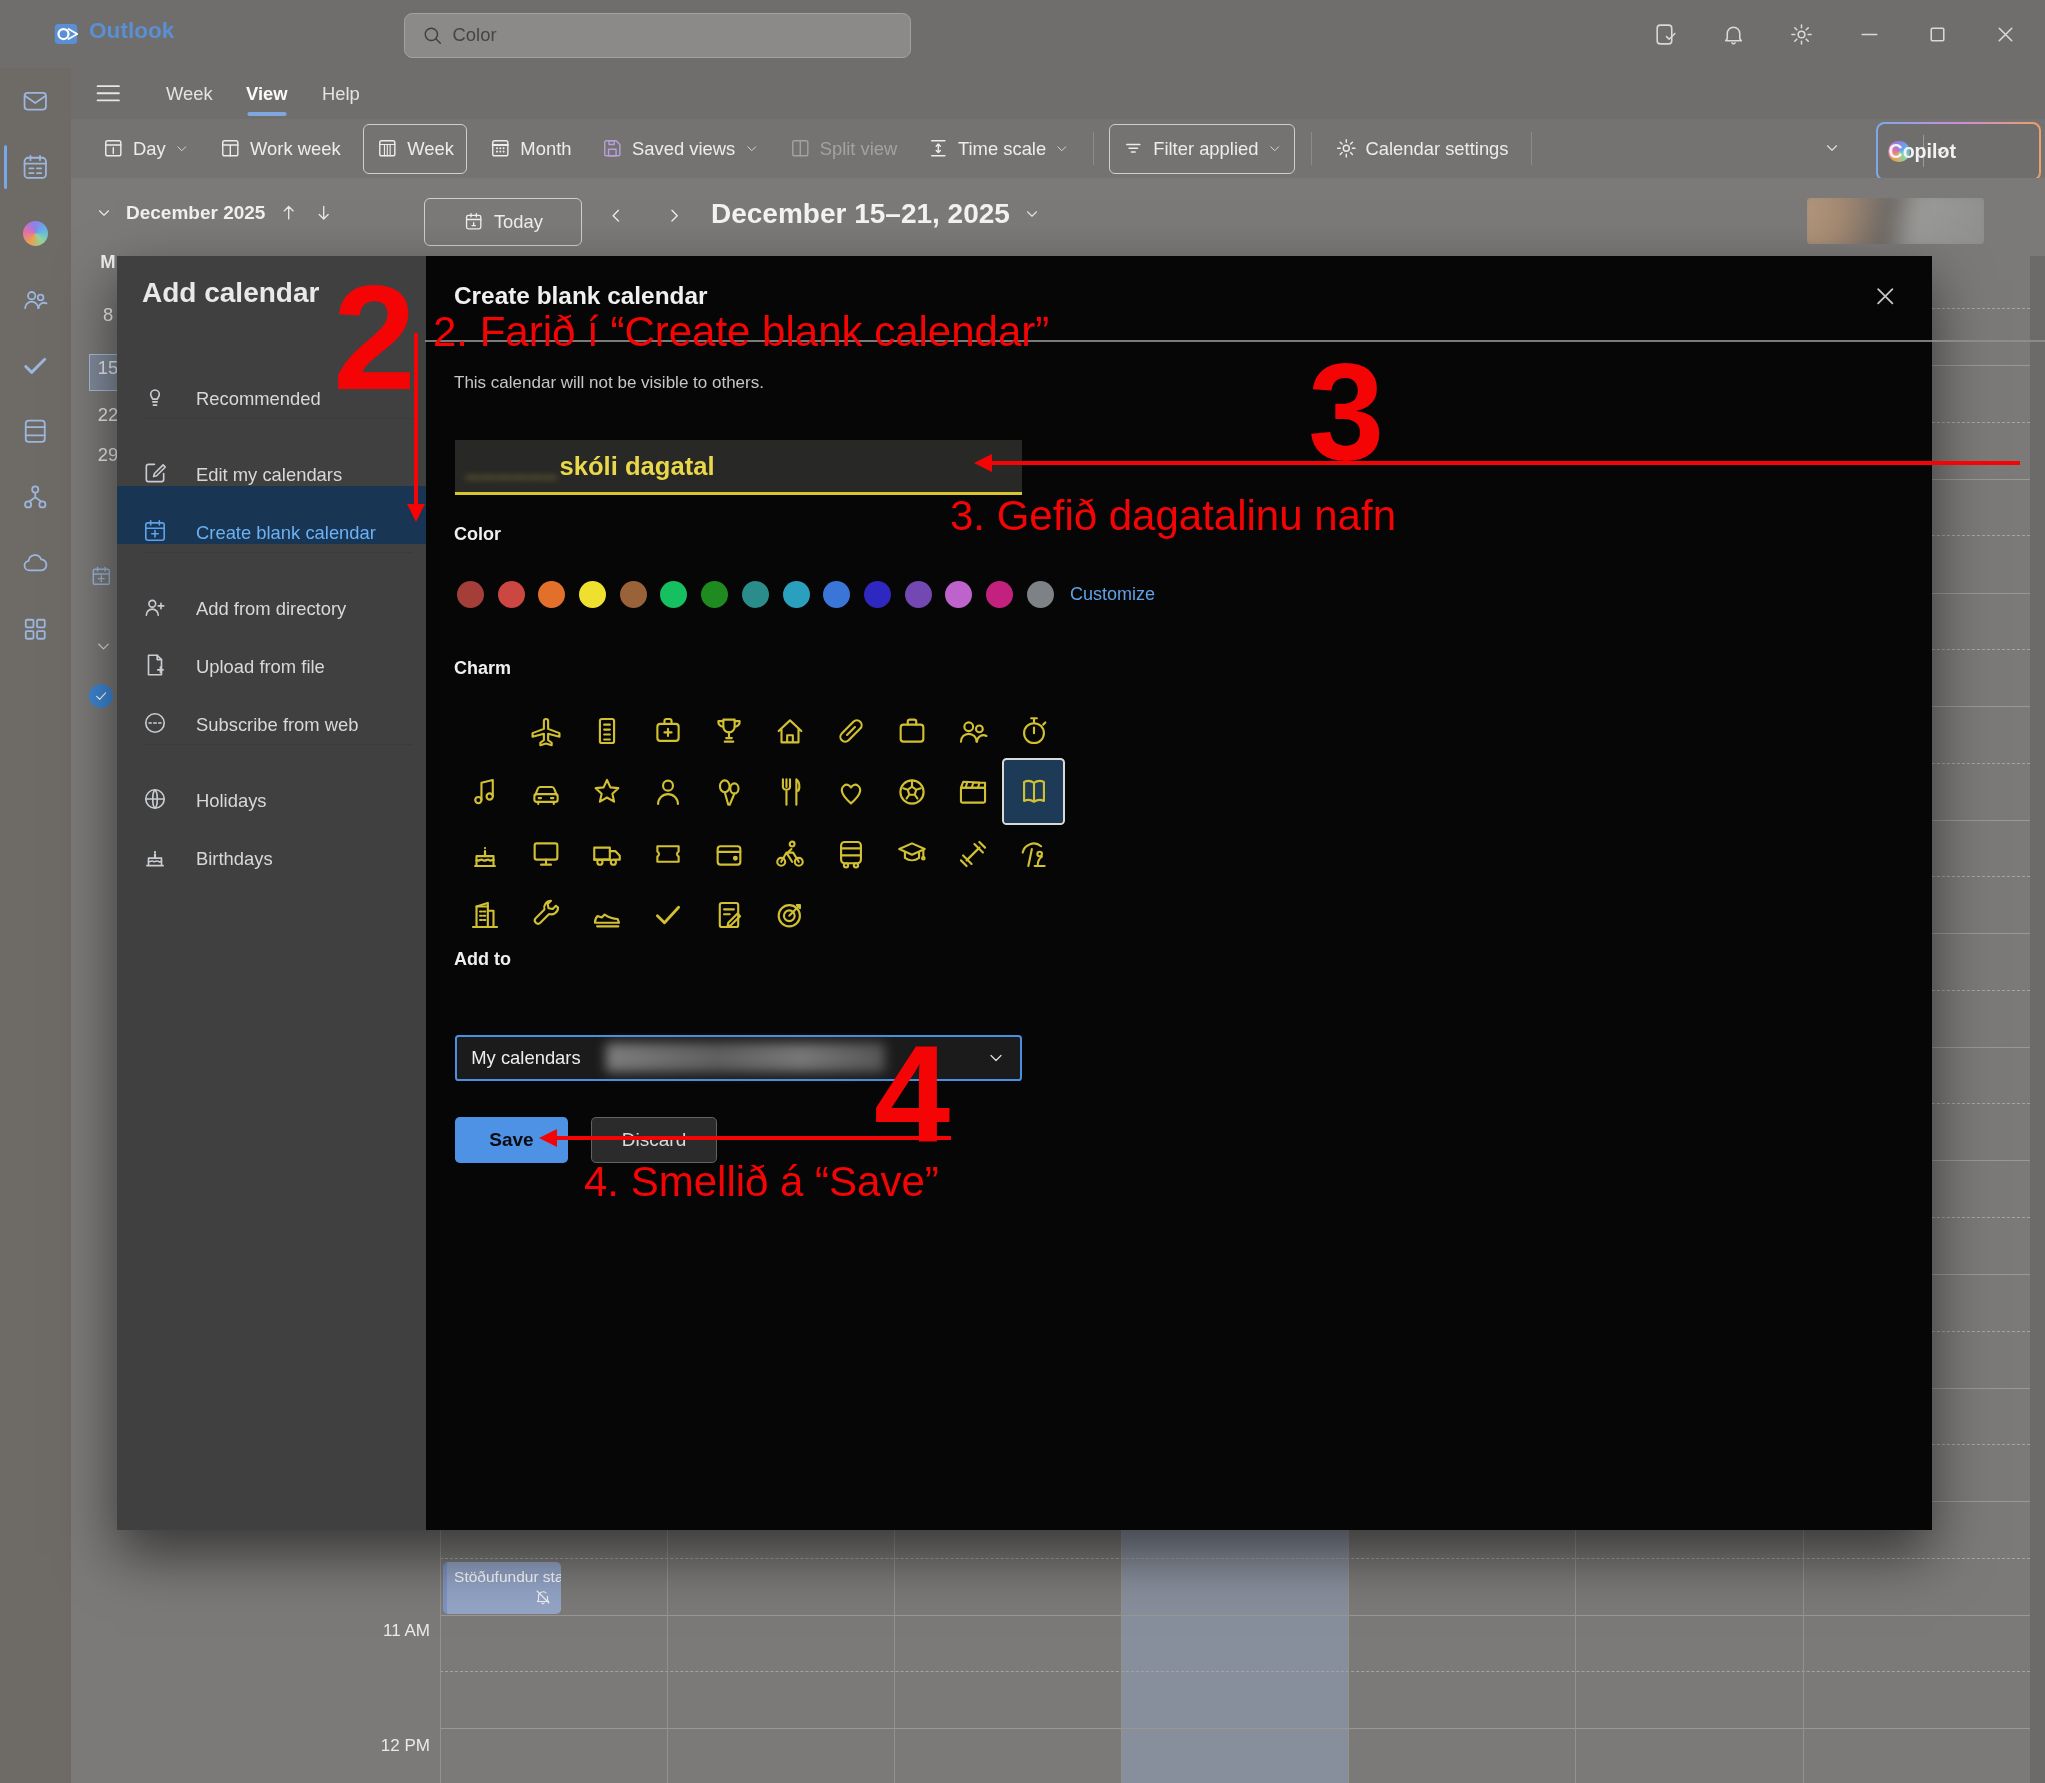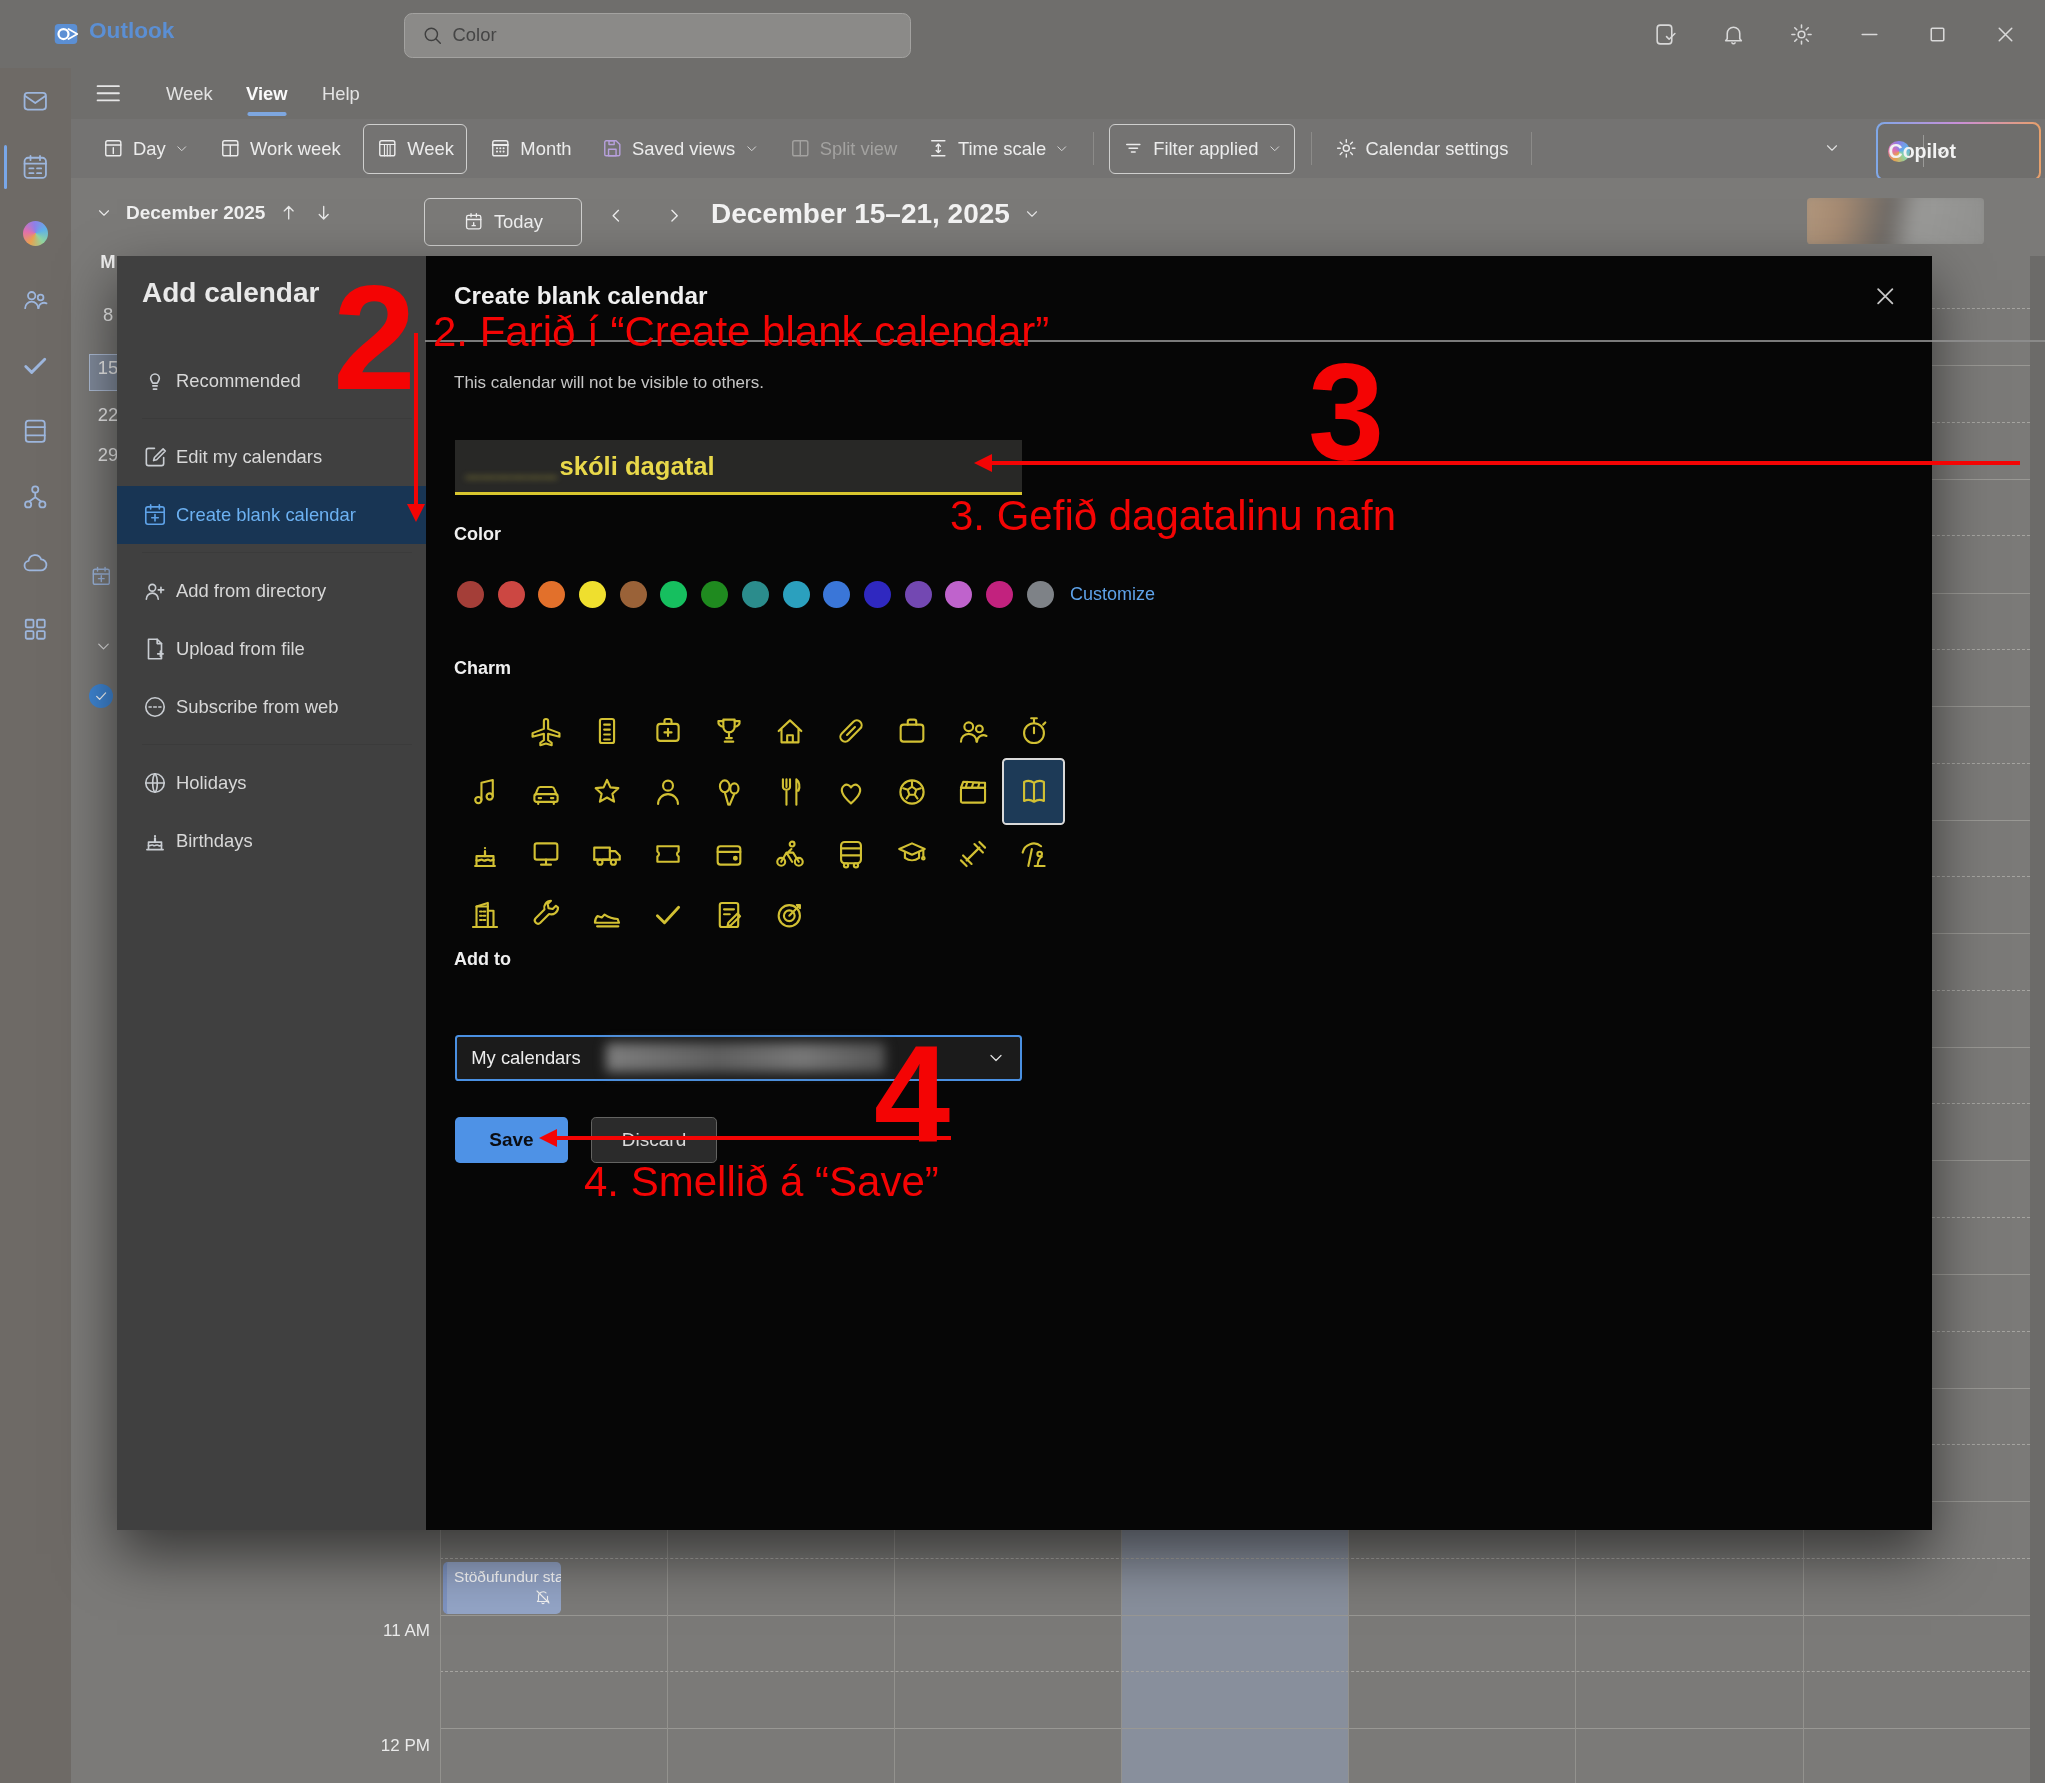--- a/index.html
+++ b/index.html
@@ -88,21 +88,21 @@
   .mini-check{position:absolute;left:89px;top:684px;width:24px;height:24px;border-radius:50%;background:#3f87d6;z-index:2;
               display:flex;align-items:center;justify-content:center;color:#fff}
   .mini-check .ic{width:14.3px;height:14.3px}
 
   
   .dialog{position:absolute;left:117px;top:256px;width:1814px;height:1274px;z-index:10;box-shadow:0 24px 54px rgba(0,0,0,.55)}
   .dlg-left{position:absolute;left:0;top:0;width:309px;height:100%;background:#404040}
   .dlg-right{position:absolute;left:309px;top:0;width:1506px;height:100%;background:#060606}
   .dlg-title{position:absolute;left:25px;top:21.4px;font-size:28px;font-weight:bold;color:#e9e9e9}
   .nav-list{position:absolute;left:0;top:96px;width:309px}
-  .nav-item{height:58px;display:flex;align-items:center;gap:8px;padding-left:25px;color:#d8d8d8;font-size:18.4px;white-space:nowrap}
+  .nav-item{height:58px;display:flex;align-items:flex-end;gap:28px;padding-left:25px;color:#d8d8d8;font-size:18.4px;white-space:nowrap}
   .nav-item .ic{width:26px;height:26px;color:#c9cdd2;flex:none}
   .nav-item.selected{background:#183554;color:#6cb1f2}
   .nav-item.selected .ic{color:#5ea2e8}
   .nav-div{height:18px;position:relative}
   .nav-div:after{content:"";position:absolute;left:25px;right:14.3px;top:8.3px;border-top:1.2px solid #3b3b3b}
   .feedback{position:absolute;left:25px;top:622px;width:256px;color:#d6d6d6}
   .feedback .ic{width:25px;height:25px;color:#c9c9c9}
   .feedback p{margin:6px 0 0;font-size:16px;line-height:1.35}
   .fb-links{display:flex;gap:62px;padding-left:33px;margin-top:9.5px;font-size:17px}
   .fb-links span{color:#5ea2e8}

